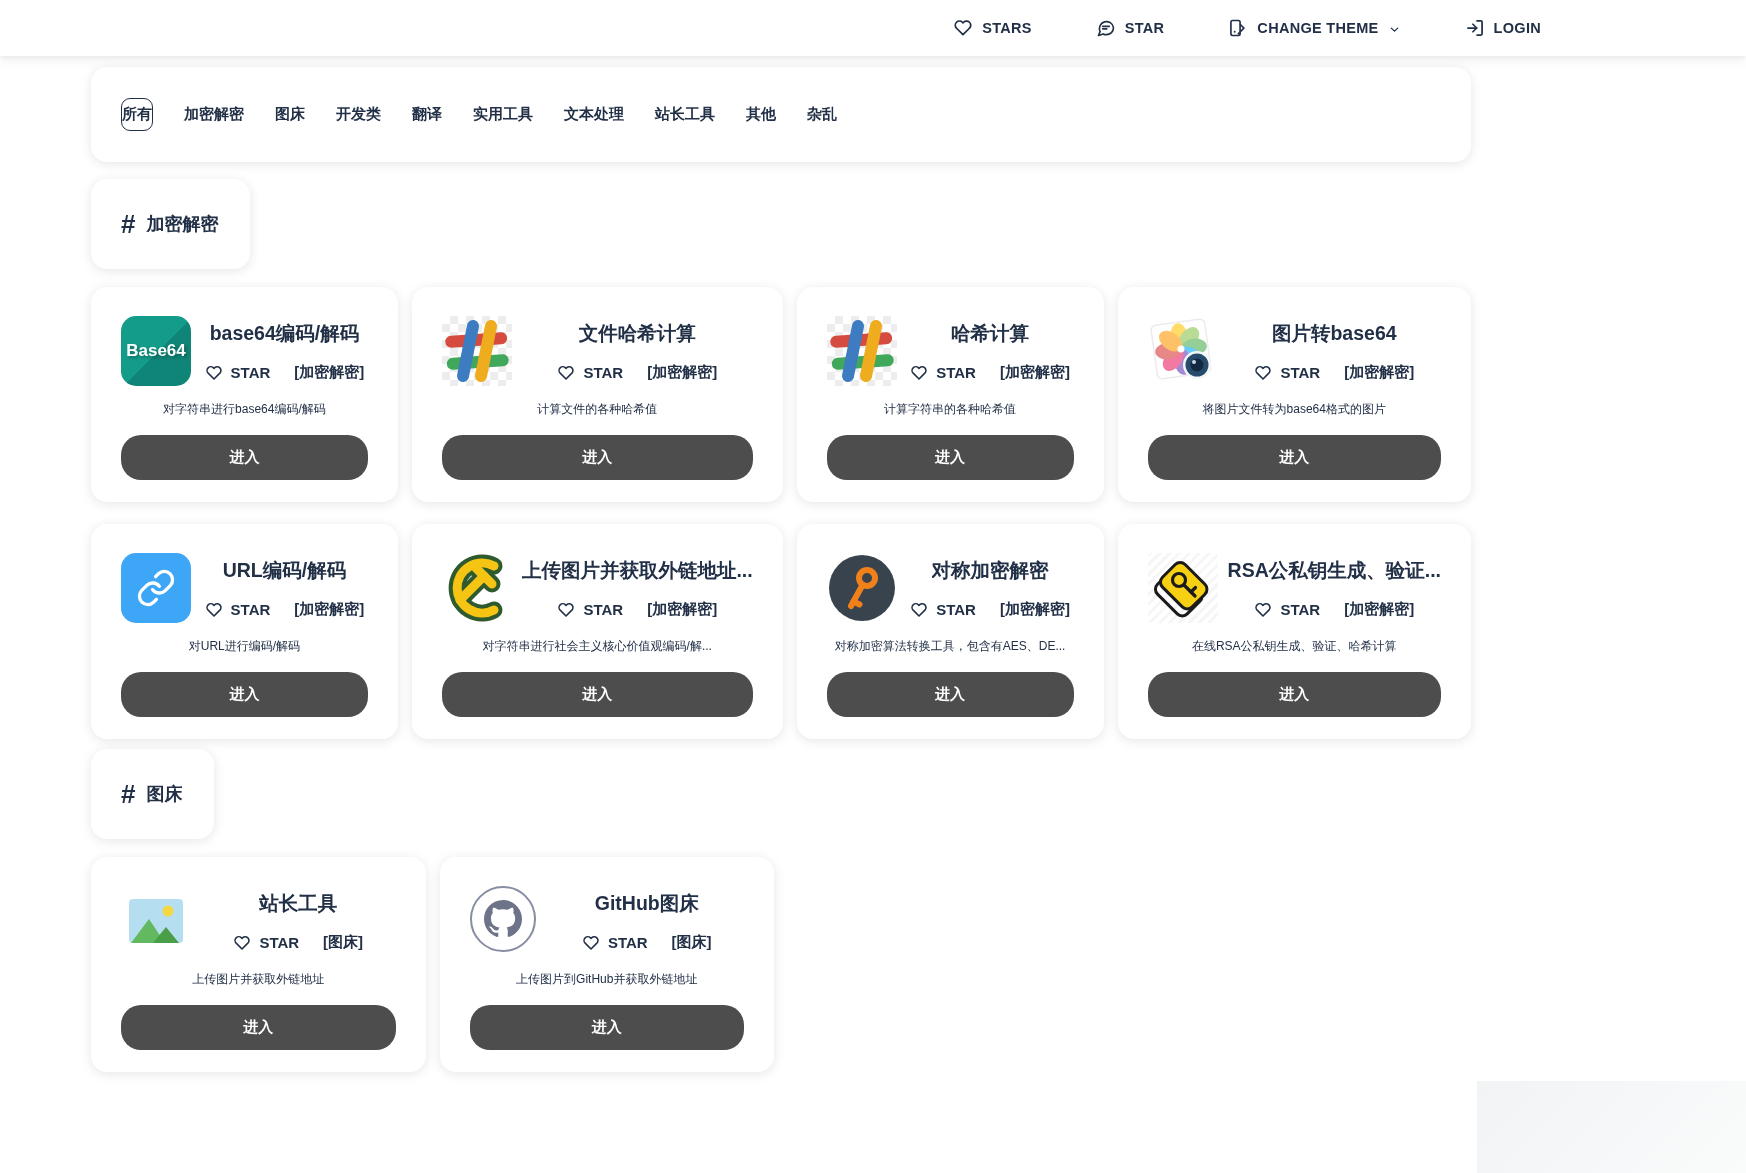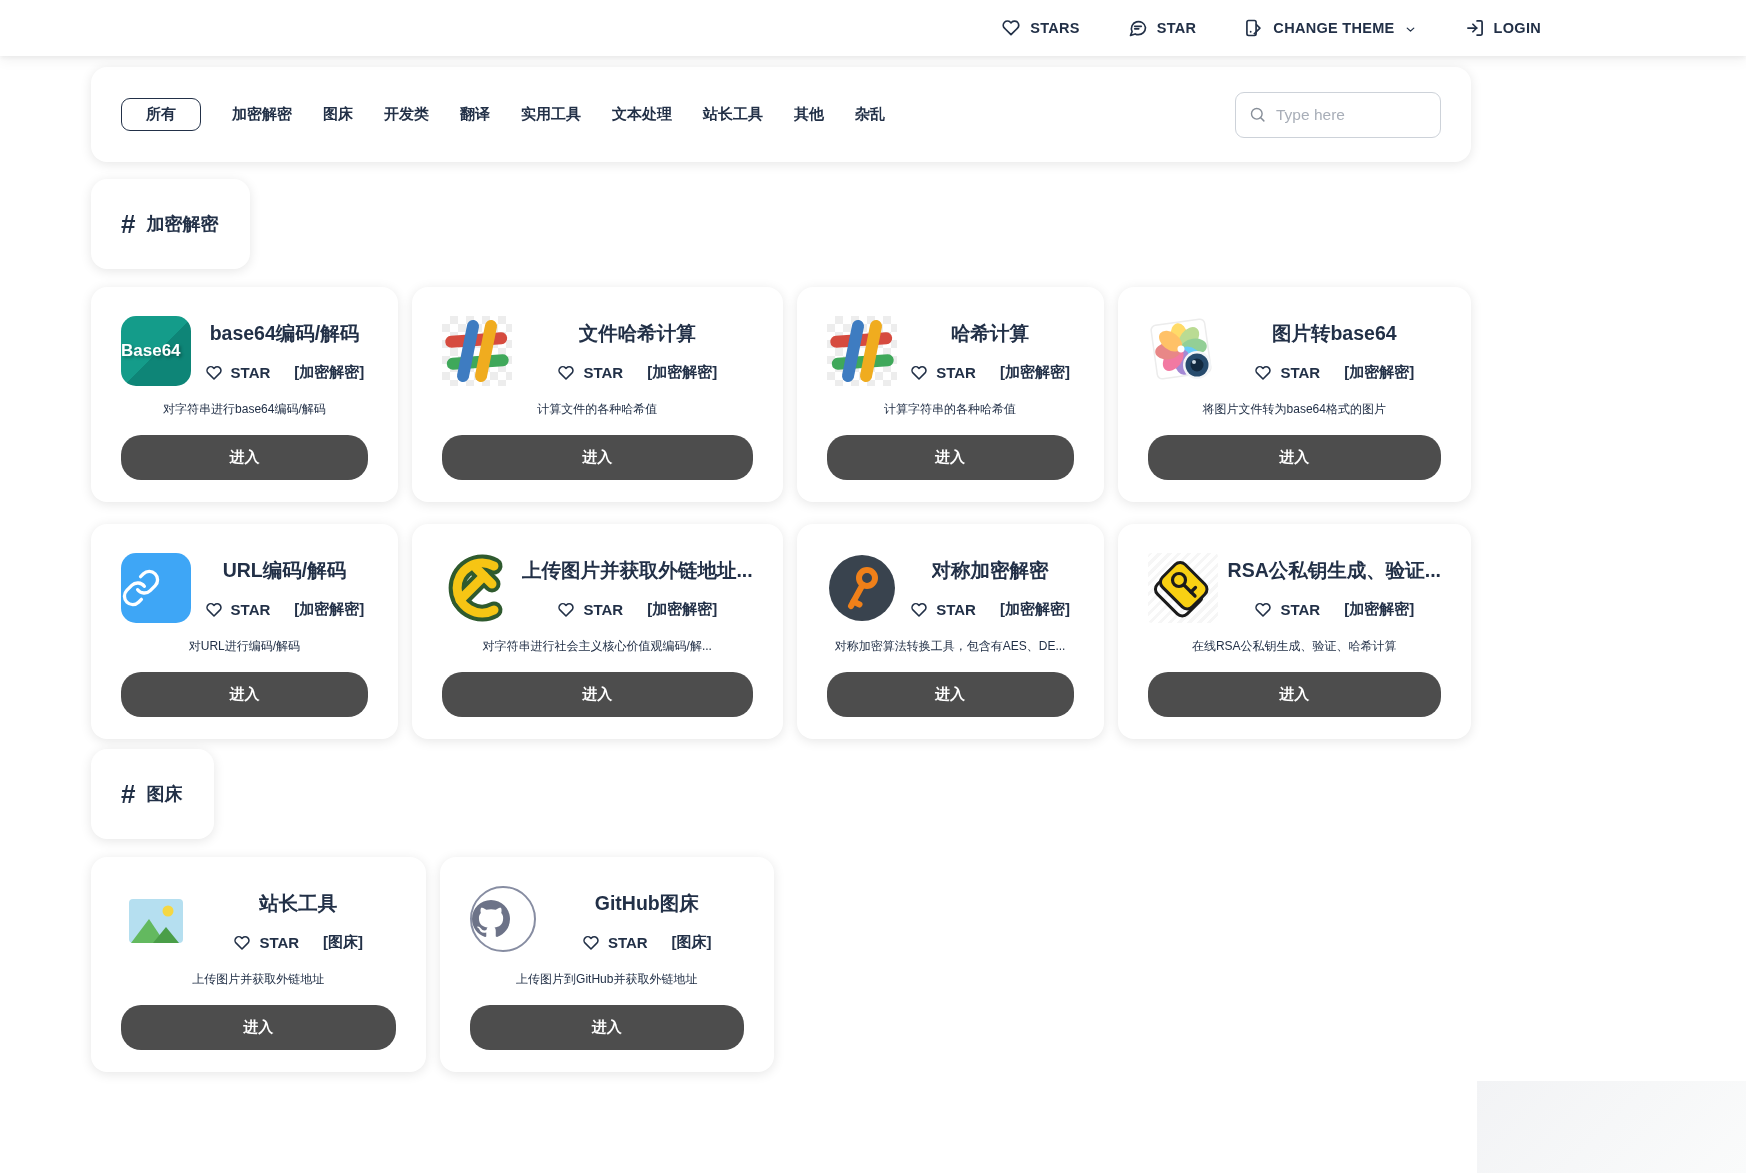--- a/index.html
+++ b/index.html
@@ -7,41 +7,41 @@
     width:1746px;height:1173px;position:relative;overflow:hidden;
     background:#ffffff;color:var(--c-text,#223047);
     font-family:"Liberation Sans","DejaVu Sans",sans-serif;
   }
   
   .navbar{
     height:56px;background:#fff;position:relative;z-index:5;
     box-shadow:0 2px 4px rgba(0,0,0,.05),0 5px 12px rgba(0,0,0,.05);
     display:flex;justify-content:flex-end;align-items:center;padding-right:205px;
   }
-  .nav-items{display:flex;align-items:center;gap:48px;}
+  .nav-items{display:flex;align-items:center;gap:64px;}
   .nav-item{
     display:flex;align-items:center;gap:9px;background:none;border:none;padding:0;
     font:inherit;font-weight:700;font-size:14.5px;letter-spacing:.3px;color:var(--c-text,#223047);cursor:pointer;
   }
   .nav-icon svg{width:20px;height:20px;display:block;}
   .nav-chevron svg{width:13px;height:13px;display:block;margin-top:2px;}
   
   .container{width:1380px;margin-left:91px;}
   .filter-card{
     margin-top:11px;height:95px;background:#fff;border-radius:16px;
     box-shadow:0 2px 12px rgba(0,0,0,.10);
     display:flex;align-items:center;justify-content:space-between;
     padding:0 30px;box-sizing:border-box;
   }
   .tabs{display:flex;align-items:center;gap:31px;}
   .tab{
     background:none;border:none;font:inherit;font-weight:700;font-size:15px;
     color:var(--c-text,#223047);cursor:pointer;padding:6px 0;white-space:nowrap;
   }
-  .tab.active{border:1.6px solid var(--c-text,#223047);border-radius:9px;padding:6px 24px;}
+  .tab.active{border:1.6px solid var(--c-text,#223047);border-radius:9px;padding:6px 0;}
   .search-box{
     width:206px;height:46px;border:1px solid #cdd2d9;border-radius:9px;
     display:flex;align-items:center;gap:8px;padding:0 13px;box-sizing:border-box;background:#fff;
   }
   .search-icon{color:#878e98;}
   .search-icon svg{width:17px;height:17px;display:block;}
   .search-input{border:none;outline:none;font:inherit;font-size:15.5px;width:100%;color:#3a4656;background:transparent;}
   .search-input::placeholder{color:#a8aeb8;}
   
   .heading-card{
@@ -65,21 +65,21 @@
   .star-wrap{display:flex;align-items:center;gap:8px;cursor:pointer;}
   .heart-ic svg{width:18px;height:18px;display:block;}
   .category-tag{cursor:pointer;white-space:nowrap;}
   .card-desc{margin:15px 0 0;text-align:center;font-size:12px;white-space:nowrap;overflow:hidden;}
   .enter-button{
     display:block;width:100%;height:45px;margin-top:17px;border:none;border-radius:20px;
     background:var(--c-btn,#4d4d4d);color:var(--c-btn-text,#fff);
     font:inherit;font-weight:700;font-size:15px;cursor:pointer;
   }
   
-  .ic{width:70px;height:70px;display:flex;align-items:center;justify-content:flex-start;box-sizing:border-box;}
+  .ic{width:70px;height:70px;display:flex;align-items:center;justify-content:center;box-sizing:border-box;}
   .icon-base64{background:linear-gradient(135deg,var(--c-teal,#149c8a) 52%,#0e8577 52%);border-radius:15px;}
   .b64-text{color:#fff;font-weight:700;font-size:17px;text-shadow:2px 2px 3px rgba(0,0,0,.28);}
   .icon-hash{background:conic-gradient(#ededed 25%,#fff 0 50%,#ededed 0 75%,#fff 0) 0 0/16px 16px;border-radius:6px;}
   .icon-link{background:var(--c-link,#3ea6f6);border-radius:15px;}
   .icon-github{width:66px;height:66px;border:2px solid #878da2;border-radius:50%;}
   .icon-tagkey{background:repeating-linear-gradient(135deg,#f6f6f6 0 3px,#ffffff 3px 7px);border-radius:4px;}
   
   .corner-box{position:absolute;right:0;bottom:0;width:269px;height:92px;background:linear-gradient(135deg,#f2f3f5,#fafbfb);}
 </style>
 </head>
@@ -143,29 +143,20 @@
           <button class="tab">加密解密</button>
           <button class="tab">图床</button>
           <button class="tab">开发类</button>
           <button class="tab">翻译</button>
           <button class="tab">实用工具</button>
           <button class="tab">文本处理</button>
           <button class="tab">站长工具</button>
           <button class="tab">其他</button>
           <button class="tab">杂乱</button>
         </div>
-      <div class="search-box">
-        <span class="search-icon">
-            <svg viewBox="0 0 24 24" fill="none" stroke="currentColor" stroke-width="2">
-              <circle cx="11" cy="11" r="7.5"></circle>
-              <path d="M21 21l-4.8-4.8" stroke-linecap="round"></path>
-            </svg>
-          </span>
-        <input class="search-input" type="text" placeholder="Type here" style="">
-      </div>
     </div>
     <div id="sections">
         <section class="section">
     <div class="heading-card">
       <span class="hash-sym">#</span>
       <span class="heading-label">加密解密</span>
     </div>
     <div class="grid">
             <article class="card">
     <div class="card-head">

